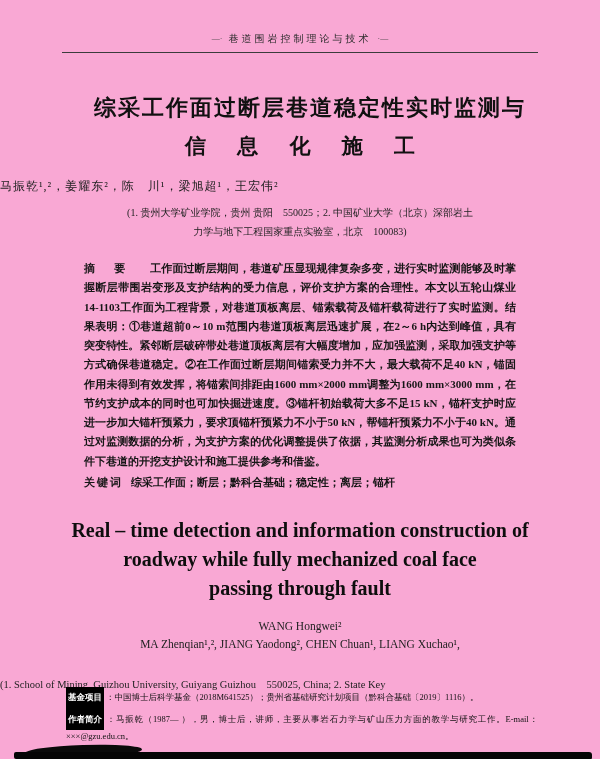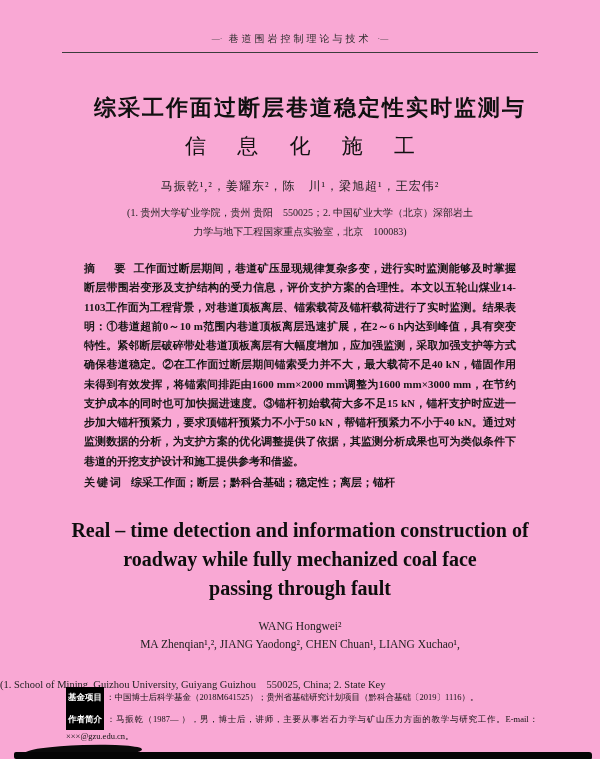--- a/index.html
+++ b/index.html
@@ -38,28 +38,27 @@
     font-size:22px;
     font-weight:bold;
     letter-spacing:2px;
     color:#111;
     padding-left:20px;
   }
   .title-cn-2{
     margin-top:9px;
     text-align:center;
     font-size:21px;
-    font-weight:normal;
+    font-weight:bold;
     letter-spacing:13px;
     text-indent:13px;
     color:#111;
   }
   .authors-cn{
     margin-top:18px;
-    text-align:center;
     font-size:12px;
     letter-spacing:1px;
     color:#222;
   }
   .affil-cn{
     margin-top:8px;
     text-align:center;
     font-size:10px;
     line-height:1.9;
     color:#222;
@@ -69,21 +68,21 @@
     margin:18px auto 0;
     font-size:11px;
     line-height:1.75;
     text-align:justify;
     font-weight:600;
     color:#161616;
   }
   .abstract .label{
     font-weight:bold;
     letter-spacing:4px;
-    margin-right:4px;
+    margin-right:21px;
   }
   .keywords{
     width:432px;
     margin:4px auto 0;
     font-size:11px;
     font-weight:600;
     color:#161616;
   }
   .keywords .label{
     font-weight:bold;

